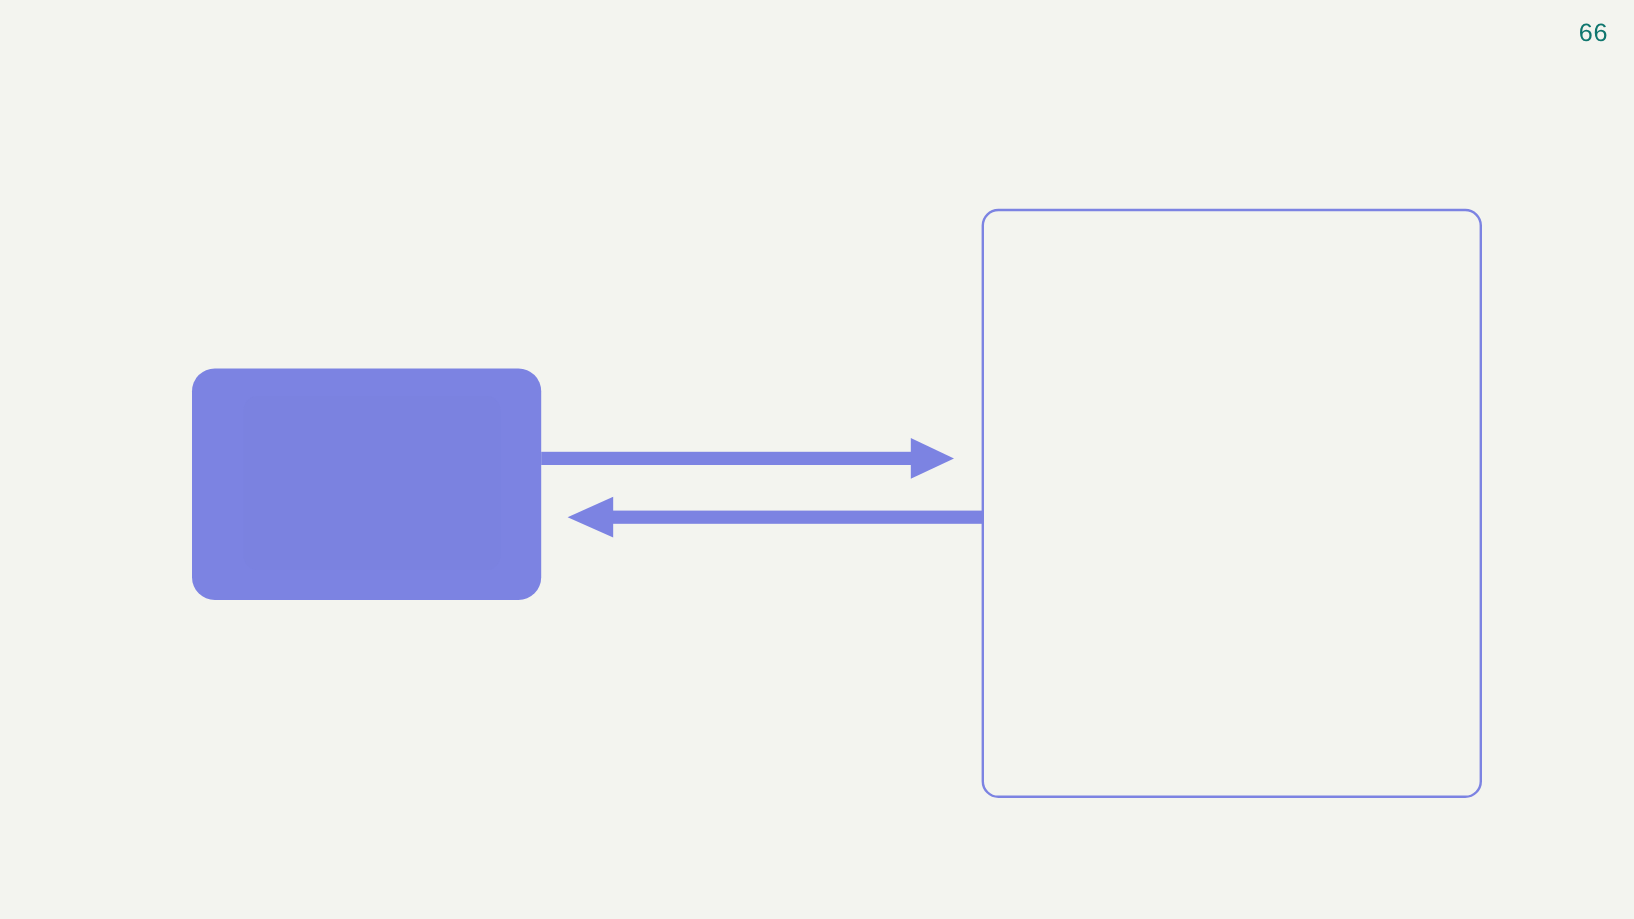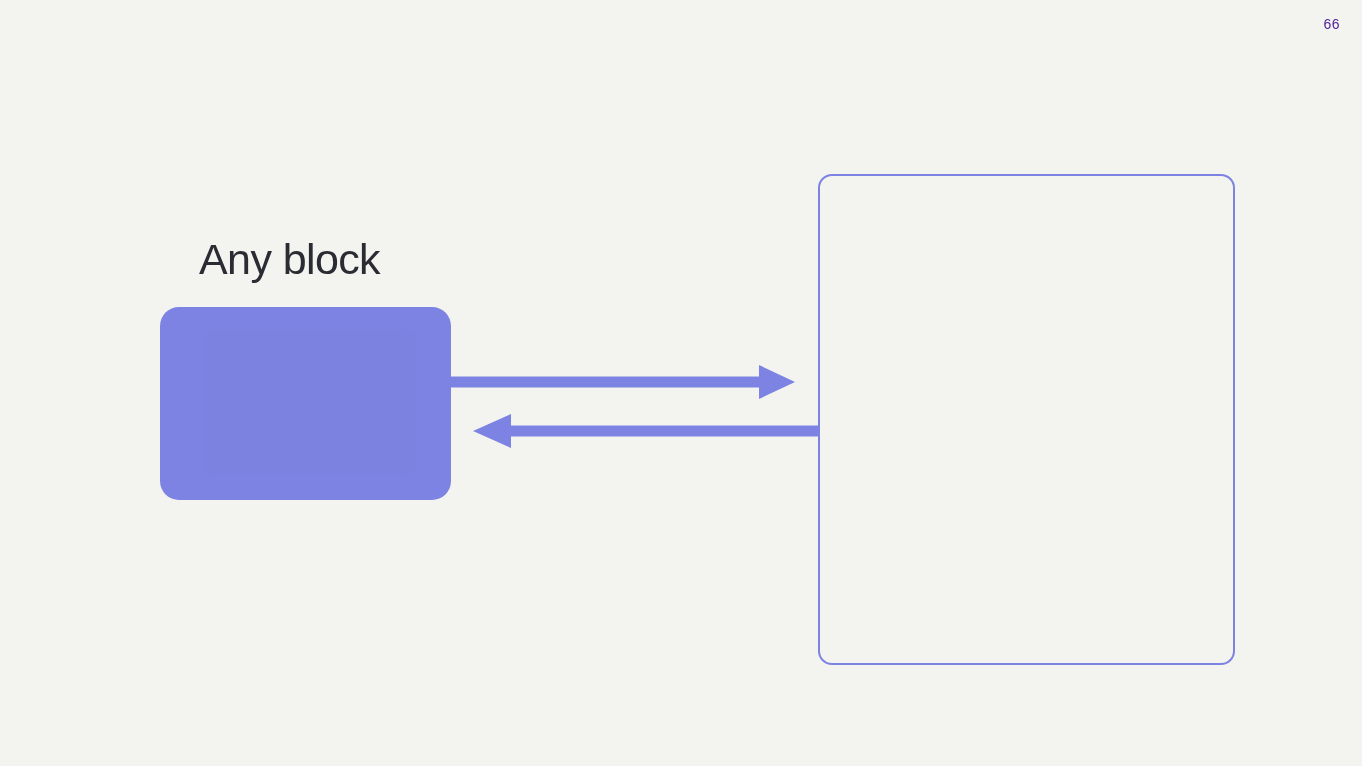--- a/index.html
+++ b/index.html
@@ -23,23 +23,23 @@
     height: 766px;
     background: #f3f4ef;
     overflow: hidden;
   }
 
   
   .page-number {
     position: absolute;
     right: 22px;
     top: 16px;
-    font-size: 14px;
+    font-size: 21px;
     letter-spacing: 0.5px;
-    color: #4c1d95;
+    color: #0f766e;
     font-family: "Liberation Sans", sans-serif;
     user-select: none;
   }
 
   
   .heading {
     position: absolute;
     font-family: "Liberation Sans", sans-serif;
     font-size: 43px;
     font-weight: 400;
@@ -101,21 +101,20 @@
     pointer-events: none;
   }
 </style>
 </head>
 <body>
 
 <div id="slide">
 
   <div class="page-number">66</div>
 
-  <div class="heading left-label">Any block</div>
 
 
   <div class="block-shape">
     <div class="inner-face"></div>
   </div>
 
   <div class="app-box"></div>
 
   <svg class="arrow-layer" viewBox="0 0 1362 766" width="1362" height="766" xmlns="http://www.w3.org/2000/svg">
 

